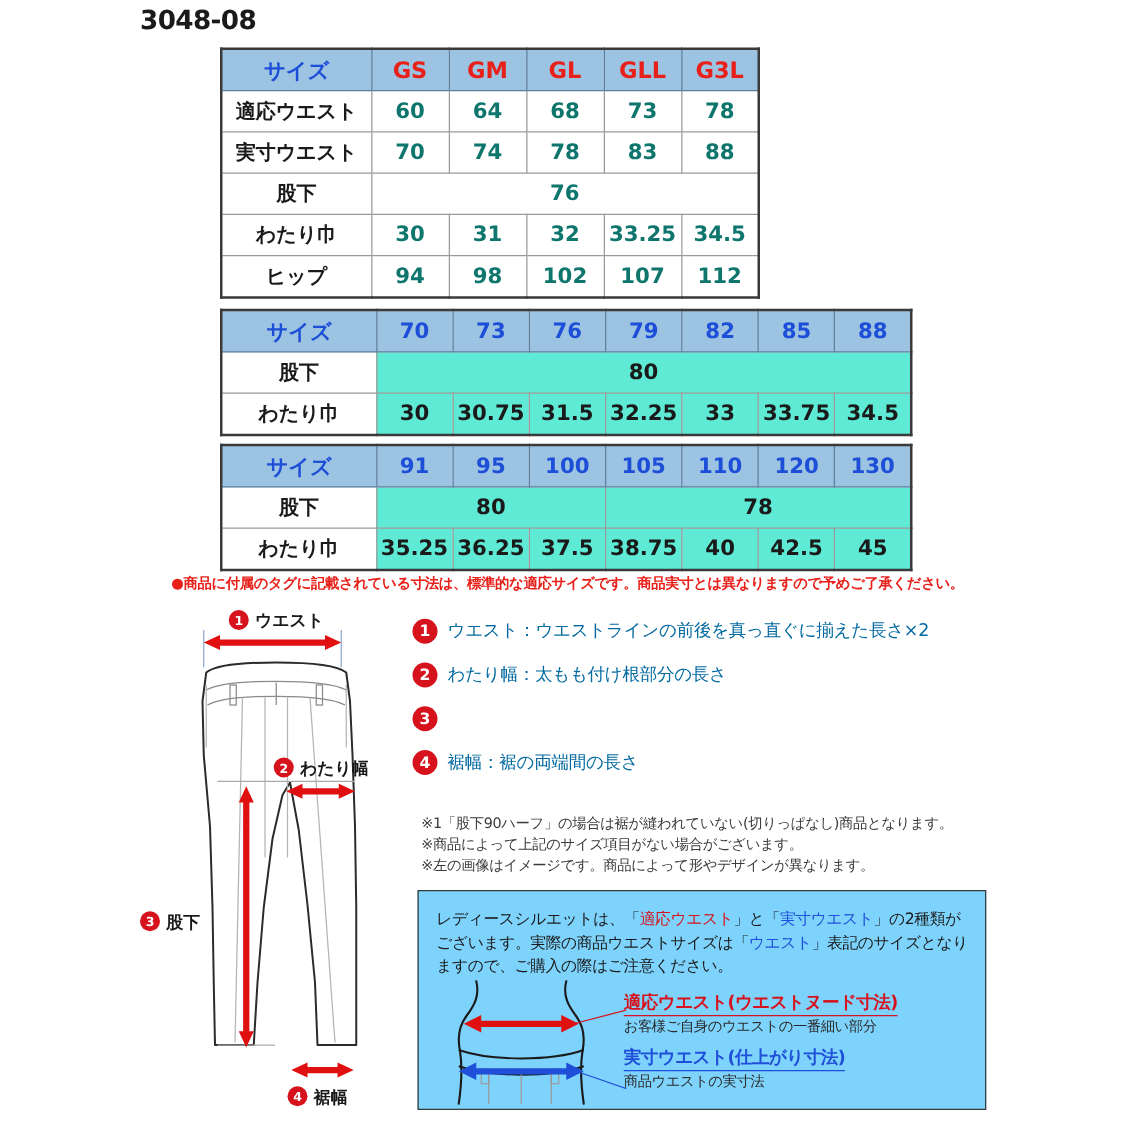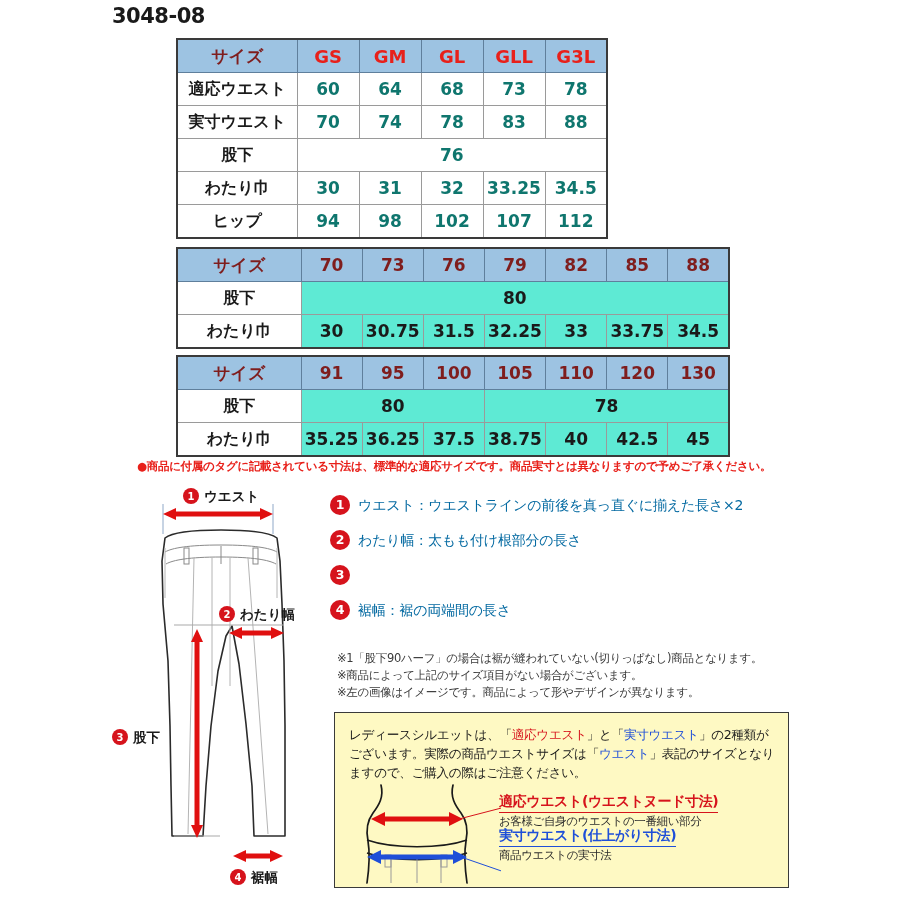--- a/index.html
+++ b/index.html
@@ -38,21 +38,21 @@
   .size-table td, .size-table th {
     border: 1px solid #9a9a9a;
     text-align: center;
     vertical-align: middle;
     font-weight: bold;
     padding: 0;
     font-family: "DejaVu Sans", sans-serif;
   }
   .size-table .hdr {
     background: #9dc3e2;
-    color: #7f1d1d;
+    color: #1d4ed8;
     font-size: 17px;
     border-color: #5f7f9c;
   }
   .size-table .hdr.red-hdr {
     color: #e8201a;
     font-size: 18px;
   }
   .size-table .rowlabel {
     background: #ffffff;
     color: #1a1a1a;
@@ -157,21 +157,21 @@
   #asterisk-notes div { white-space: nowrap; }
 
   
   #info-box {
     position: absolute;
     left: 334px;
     top: 712px;
     width: 455px;
     height: 176px;
     border: 1px solid #3a3a3a;
-    background: #fef9c3;
+    background: #7dd3fc;
     box-sizing: border-box;
   }
   #info-paragraph {
     position: absolute;
     left: 14px;
     top: 12px;
     width: 432px;
     font-size: 12.6px;
     line-height: 19px;
     color: #1a1a1a;
@@ -210,21 +210,21 @@
   #callout-tekiou {
     left: 164px;
     top: 78px;
   }
   #callout-tekiou .title {
     color: #d6131c;
     border-bottom: 1.5px solid #d6131c;
   }
   #callout-jissun {
     left: 164px;
-    top: 112px;
+    top: 122px;
   }
   #callout-jissun .title {
     color: #1f4fd8;
     border-bottom: 1.5px solid #1f4fd8;
   }
 </style>
 </head>
 <body>
 
 <div id="product-code">3048-08</div>

